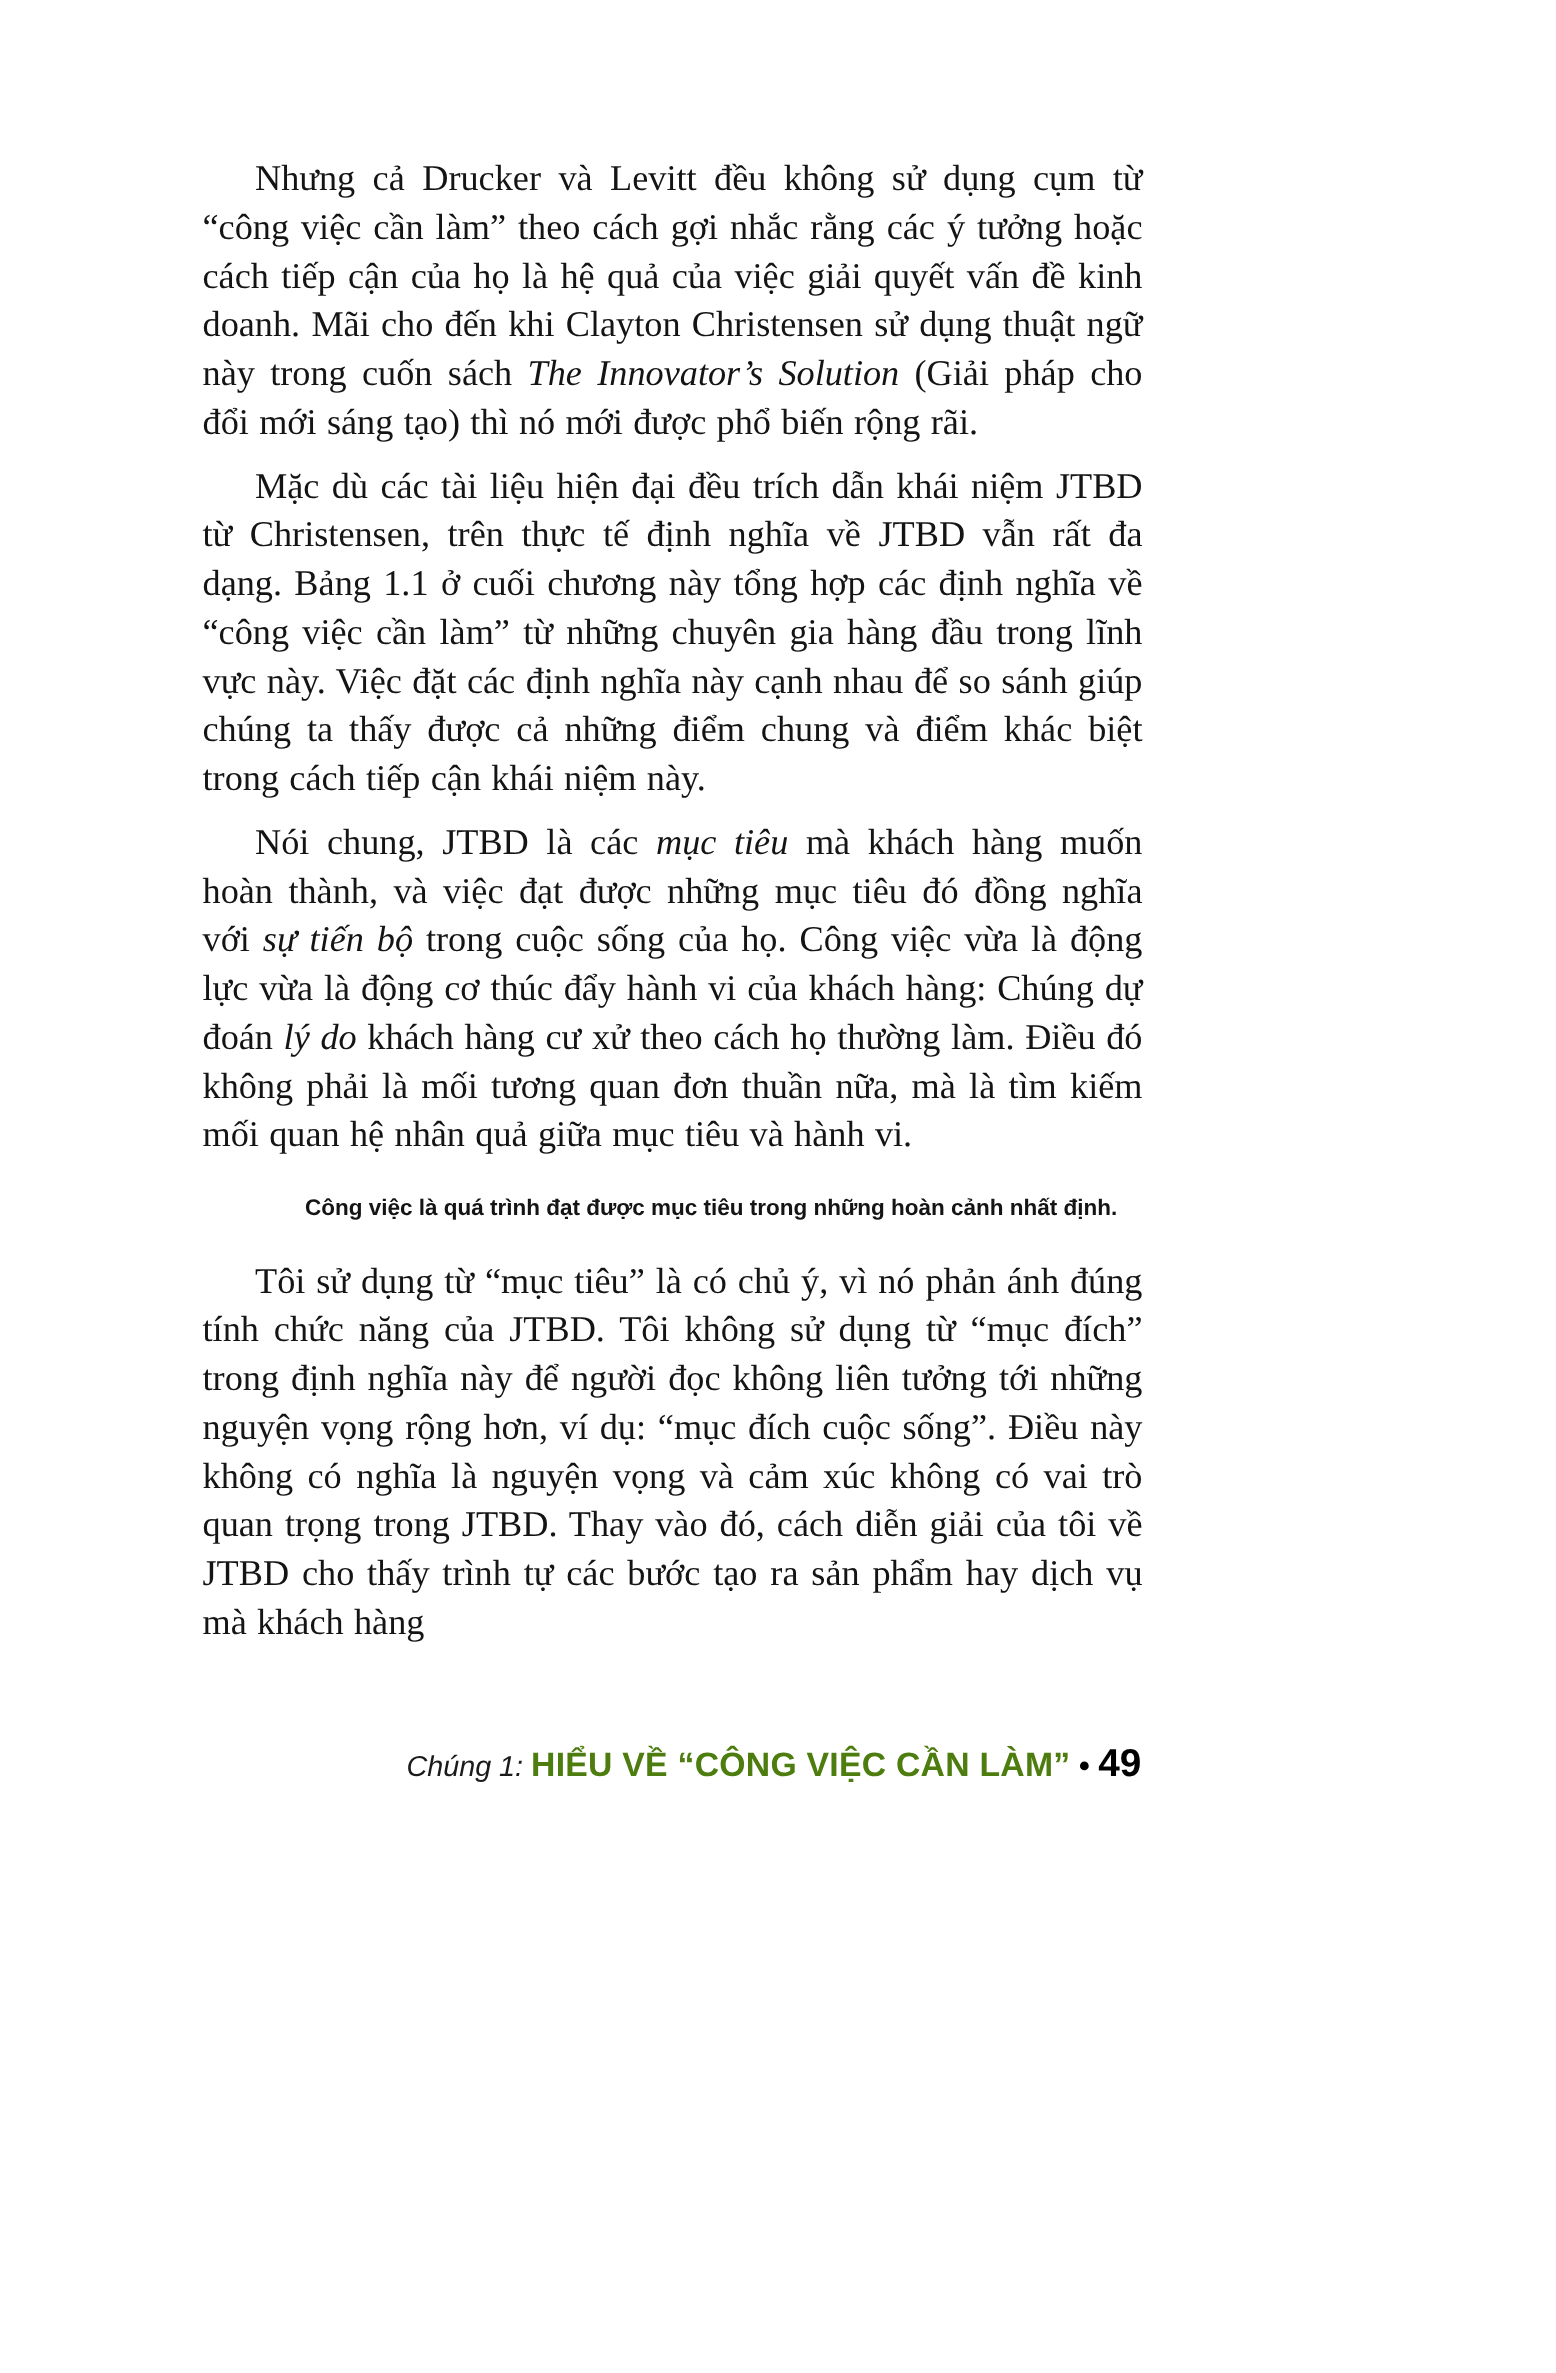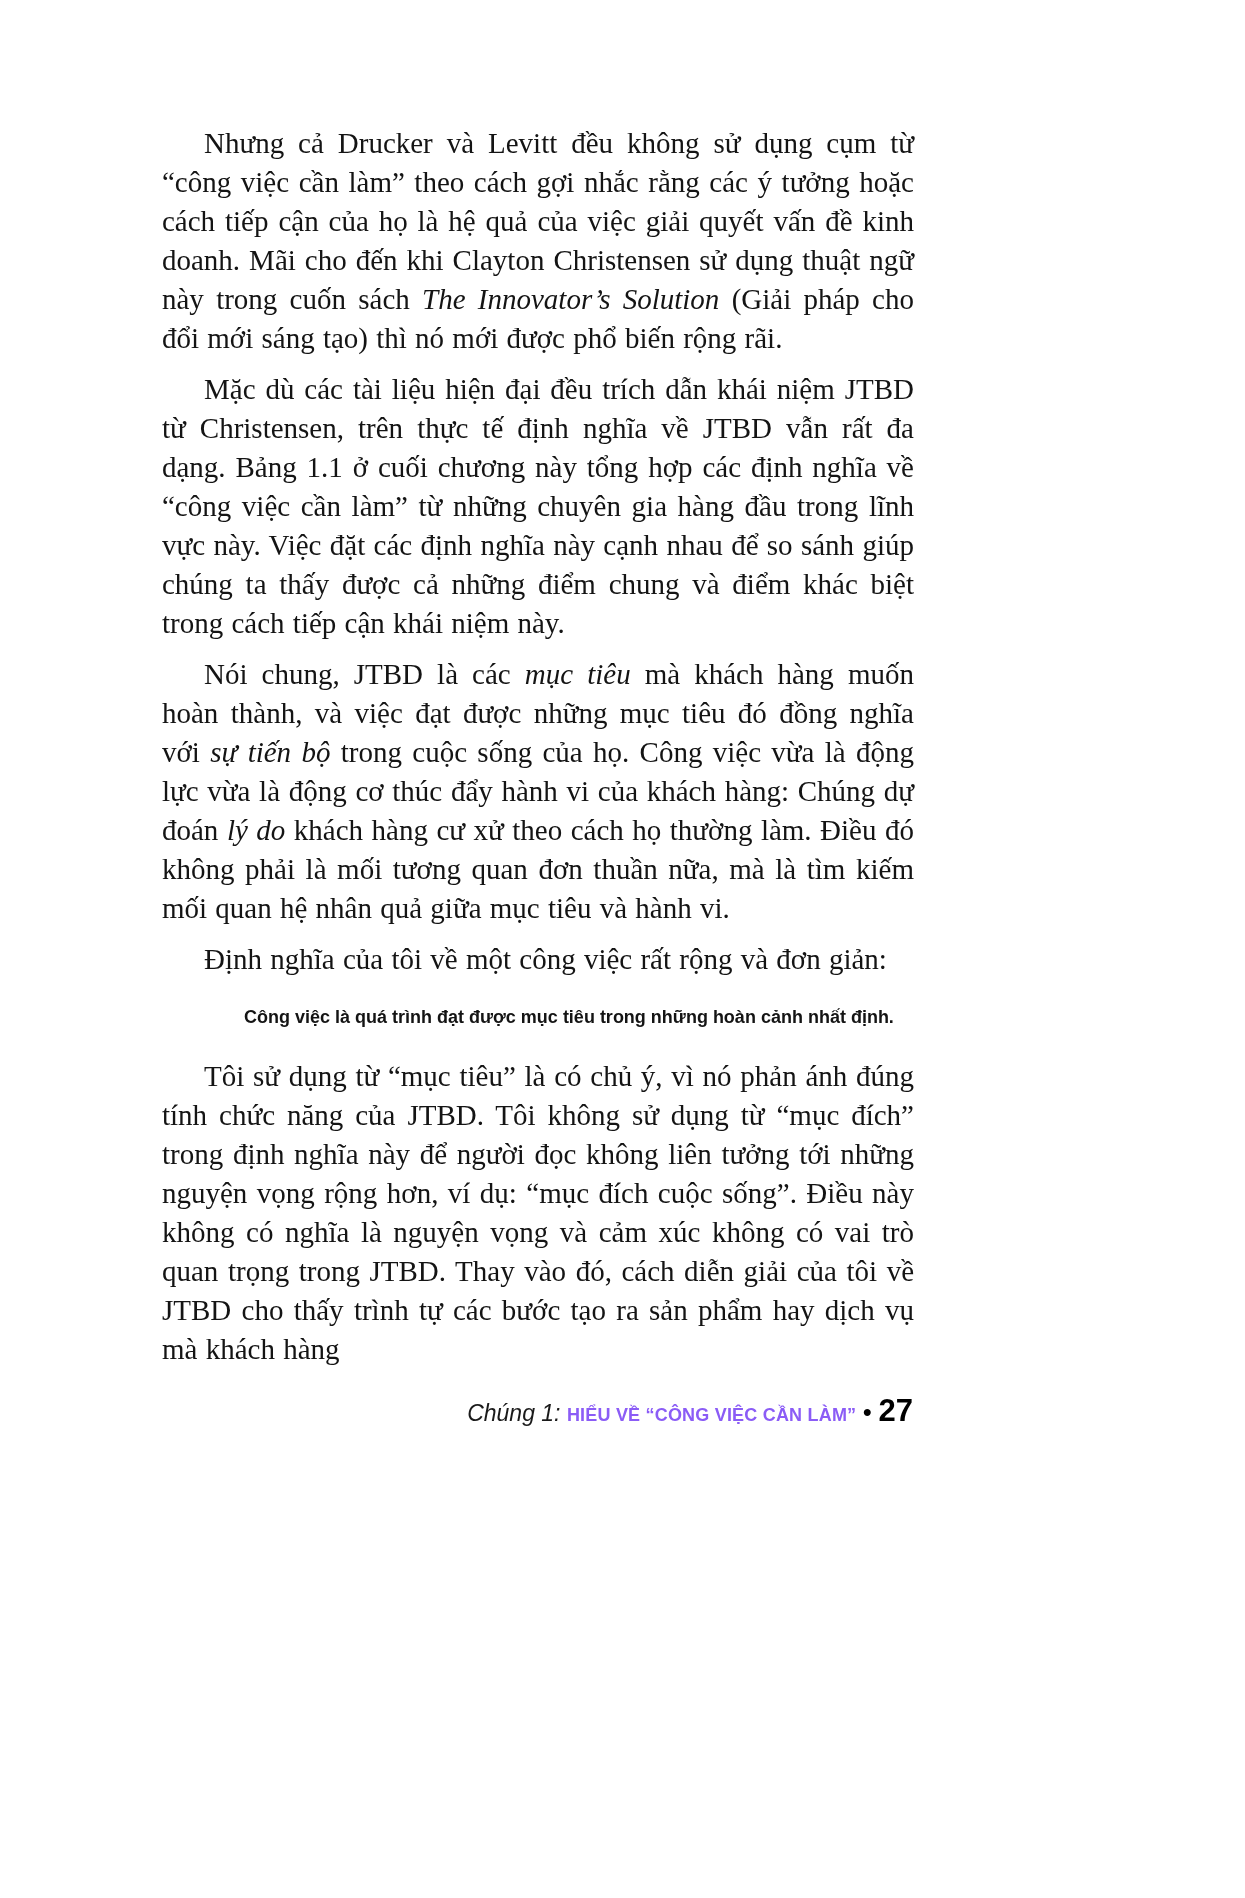--- a/index.html
+++ b/index.html
@@ -54,23 +54,23 @@
     font-family: "Liberation Sans", "DejaVu Sans", sans-serif;
   }
   .chapter-label {
     font-style: italic;
     font-weight: 400;
     font-size: 23px;
     color: #1a1a1a;
   }
   .footer-title {
     font-weight: 700;
-    font-size: 18px;
+    font-size: 27px;
     letter-spacing: 0.2px;
-    color: #8b5cf6;
+    color: #4d7c0f;
   }
   .footer-bullet {
     font-weight: 700;
     font-size: 24.5px;
     color: #000000;
   }
   .page-number {
     font-weight: 700;
     font-size: 31px;
     color: #000000;
@@ -82,25 +82,24 @@
 <div class="page">
 
   <main class="text-block">
 
     <p class="para"><span>Nhưng cả Drucker và Levitt đều không sử dụng cụm từ “công việc cần làm” theo cách gợi nhắc rằng các ý tưởng hoặc cách tiếp cận của họ là hệ quả của việc giải quyết vấn đề kinh doanh. Mãi cho đến khi Clayton Christensen sử dụng thuật ngữ này trong cuốn sách </span><em class="it">The Innovator’s Solution</em><span> (Giải pháp cho đổi mới sáng tạo) thì nó mới được phổ biến rộng rãi.</span></p>
 
     <p class="para"><span>Mặc dù các tài liệu hiện đại đều trích dẫn khái niệm JTBD từ Christensen, trên thực tế định nghĩa về JTBD vẫn rất đa dạng. Bảng 1.1 ở cuối chương này tổng hợp các định nghĩa về “công việc cần làm” từ những chuyên gia hàng đầu trong lĩnh vực này. Việc đặt các định nghĩa này cạnh nhau để so sánh giúp chúng ta thấy được cả những điểm chung và điểm khác biệt trong cách tiếp cận khái niệm này.</span></p>
 
     <p class="para"><span>Nói chung, JTBD là các </span><em class="it">mục tiêu</em><span> mà khách hàng muốn hoàn thành, và việc đạt được những mục tiêu đó đồng nghĩa với </span><em class="it">sự tiến bộ</em><span> trong cuộc sống của họ. Công việc vừa là động lực vừa là động cơ thúc đẩy hành vi của khách hàng: Chúng dự đoán </span><em class="it">lý do</em><span> khách hàng cư xử theo cách họ thường làm. Điều đó không phải là mối tương quan đơn thuần nữa, mà là tìm kiếm mối quan hệ nhân quả giữa mục tiêu và hành vi.</span></p>
 
-    <p class="para no-space"><span>Định nghĩa của tôi về một công việc rất rộng và đơn giản:</span></p>
 
     <div class="quote"><span>Công việc là quá trình đạt được mục tiêu trong những hoàn cảnh nhất định.</span></div>
 
     <p class="para"><span>Tôi sử dụng từ “mục tiêu” là có chủ ý, vì nó phản ánh đúng tính chức năng của JTBD. Tôi không sử dụng từ “mục đích” trong định nghĩa này để người đọc không liên tưởng tới những nguyện vọng rộng hơn, ví dụ: “mục đích cuộc sống”. Điều này không có nghĩa là nguyện vọng và cảm xúc không có vai trò quan trọng trong JTBD. Thay vào đó, cách diễn giải của tôi về JTBD cho thấy trình tự các bước tạo ra sản phẩm hay dịch vụ mà khách hàng</span></p>
 
   </main>
 
   <footer class="running-footer">
-    <span class="chapter-label">Chúng 1: </span><span class="footer-title">HIỂU VỀ “CÔNG VIỆC CẦN LÀM”</span><span class="footer-bullet"> • </span><span class="page-number">27</span>
+    <span class="chapter-label">Chúng 1: </span><span class="footer-title">HIỂU VỀ “CÔNG VIỆC CẦN LÀM”</span><span class="footer-bullet"> • </span><span class="page-number">49</span>
   </footer>
 
 </div>
 
 </body></html>

